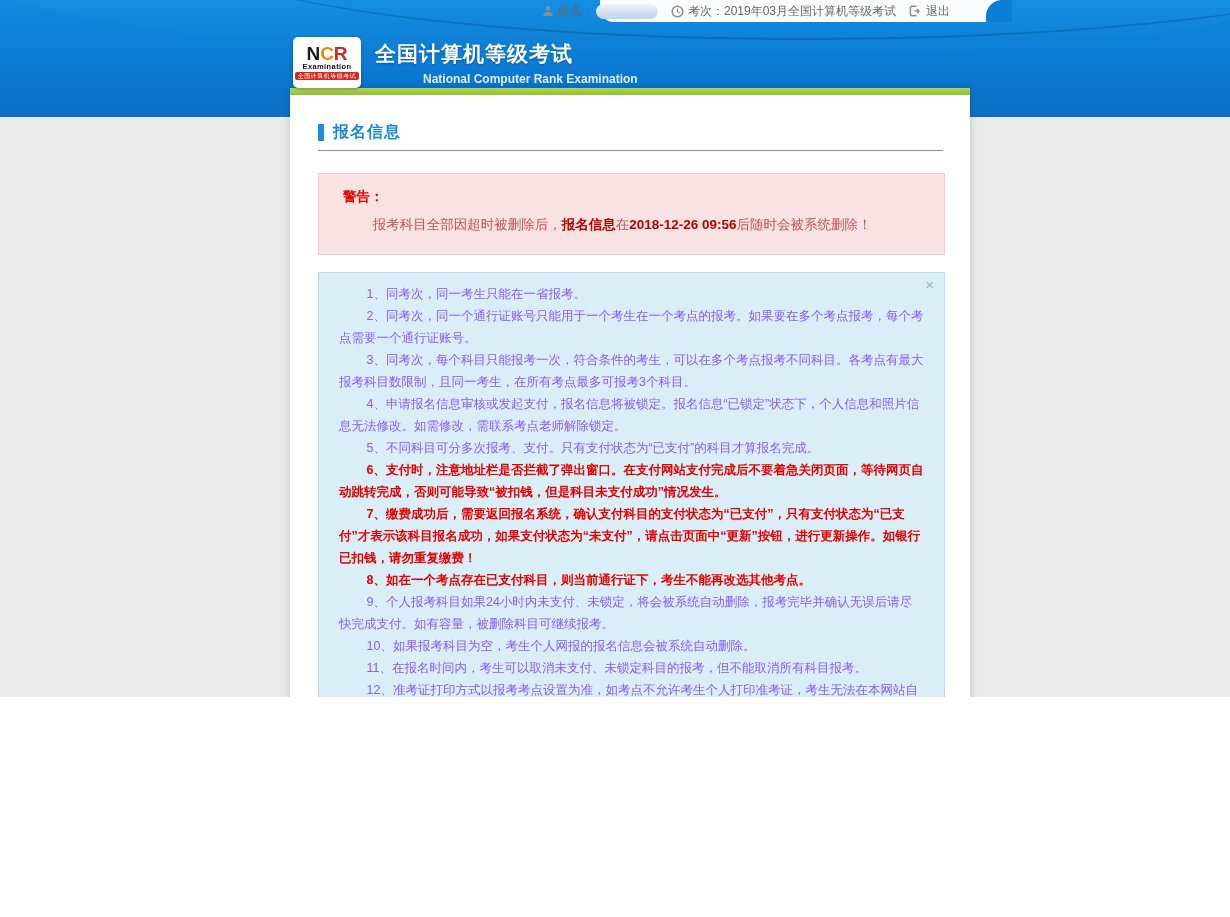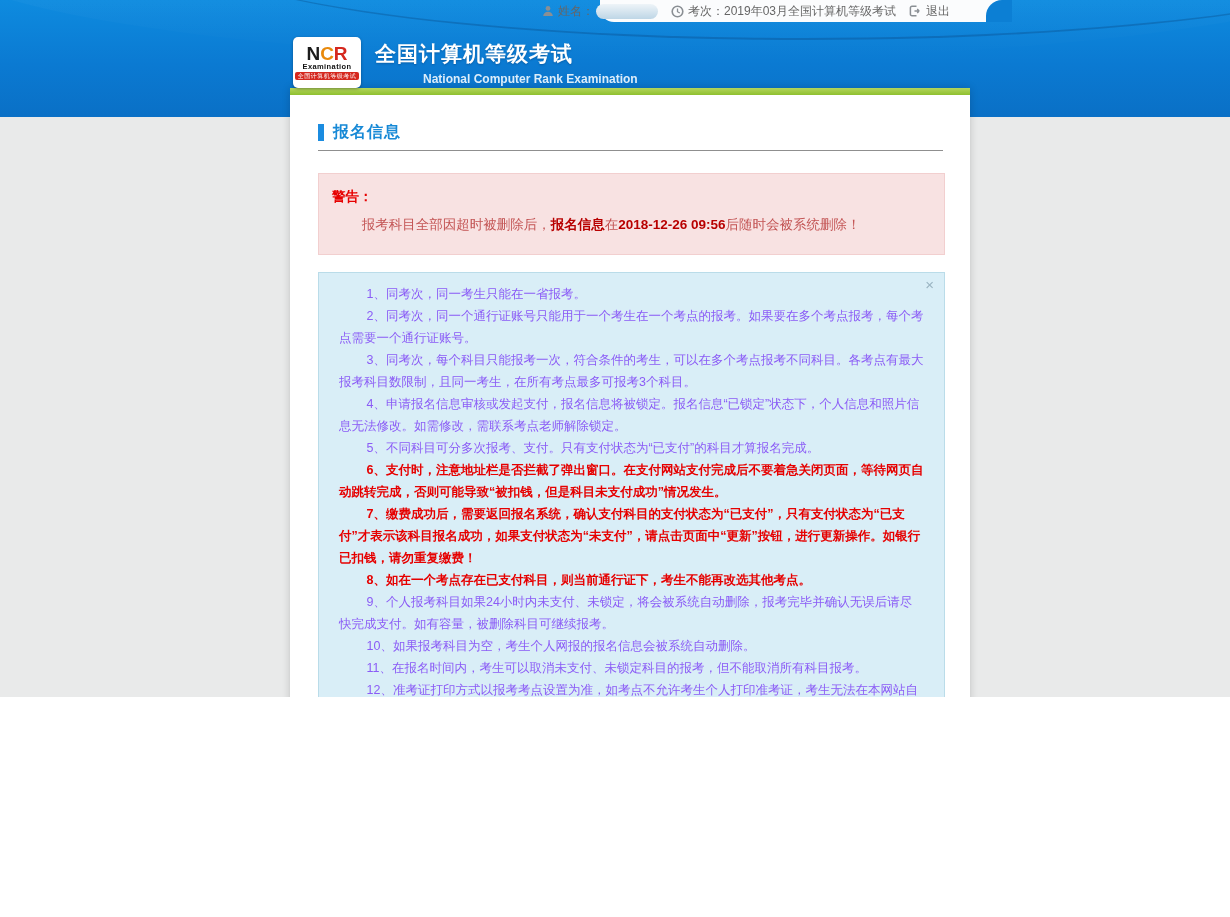--- a/index.html
+++ b/index.html
@@ -45,21 +45,21 @@
   .col { position:absolute; left:290px; top:88px; width:680px; height:829px; background:#fff;
     box-shadow:0 0 8px rgba(0,0,0,.18); z-index:4; }
   .green-strip { height:7px; background:linear-gradient(180deg,#b3d55c,#8fc02f); }
 
   .title-row { margin:26px 28px 0; display:flex; align-items:center; height:22px; }
   .title-bar { width:6px; height:17px; background:#1b8ce0; margin-right:9px; }
   .page-title { font-size:16px; font-weight:bold; color:#1789d6; letter-spacing:1px; }
   .title-hr { margin:7px 27px 0 28px; border-bottom:1px solid #8f8f8f; }
 
   .warning-box { margin:22px 25px 0 28px; background:#f8e2e2; border:1px solid #f2cfcf;
-    padding:10px 13px 14px; font-size:13.5px; color:#c35555; }
+    padding:10px 24px 14px; font-size:13.5px; color:#c35555; }
   .warning-heading { color:#e60000; font-weight:bold; line-height:26px; }
   .warning-box p.wpara { text-indent:2.2em; line-height:30px; }
   .seg-b { font-weight:bold; color:#b80000; }
 
   .tips-box { position:relative; margin:17px 25px 0 28px; background:#d9eef7;
     border:1px solid #badce9; padding:10px 20px 20px; font-size:12.5px; }
   .tips-heading { color:#e60000; font-weight:bold; line-height:22px; }
   .tip { text-indent:2.2em; line-height:22px; color:#8b5cf6; }
   .tip.em { color:#e60000; font-weight:bold; }
   .tips-close { position:absolute; top:4px; right:10px; color:#9ab4c2; font-size:15px;

